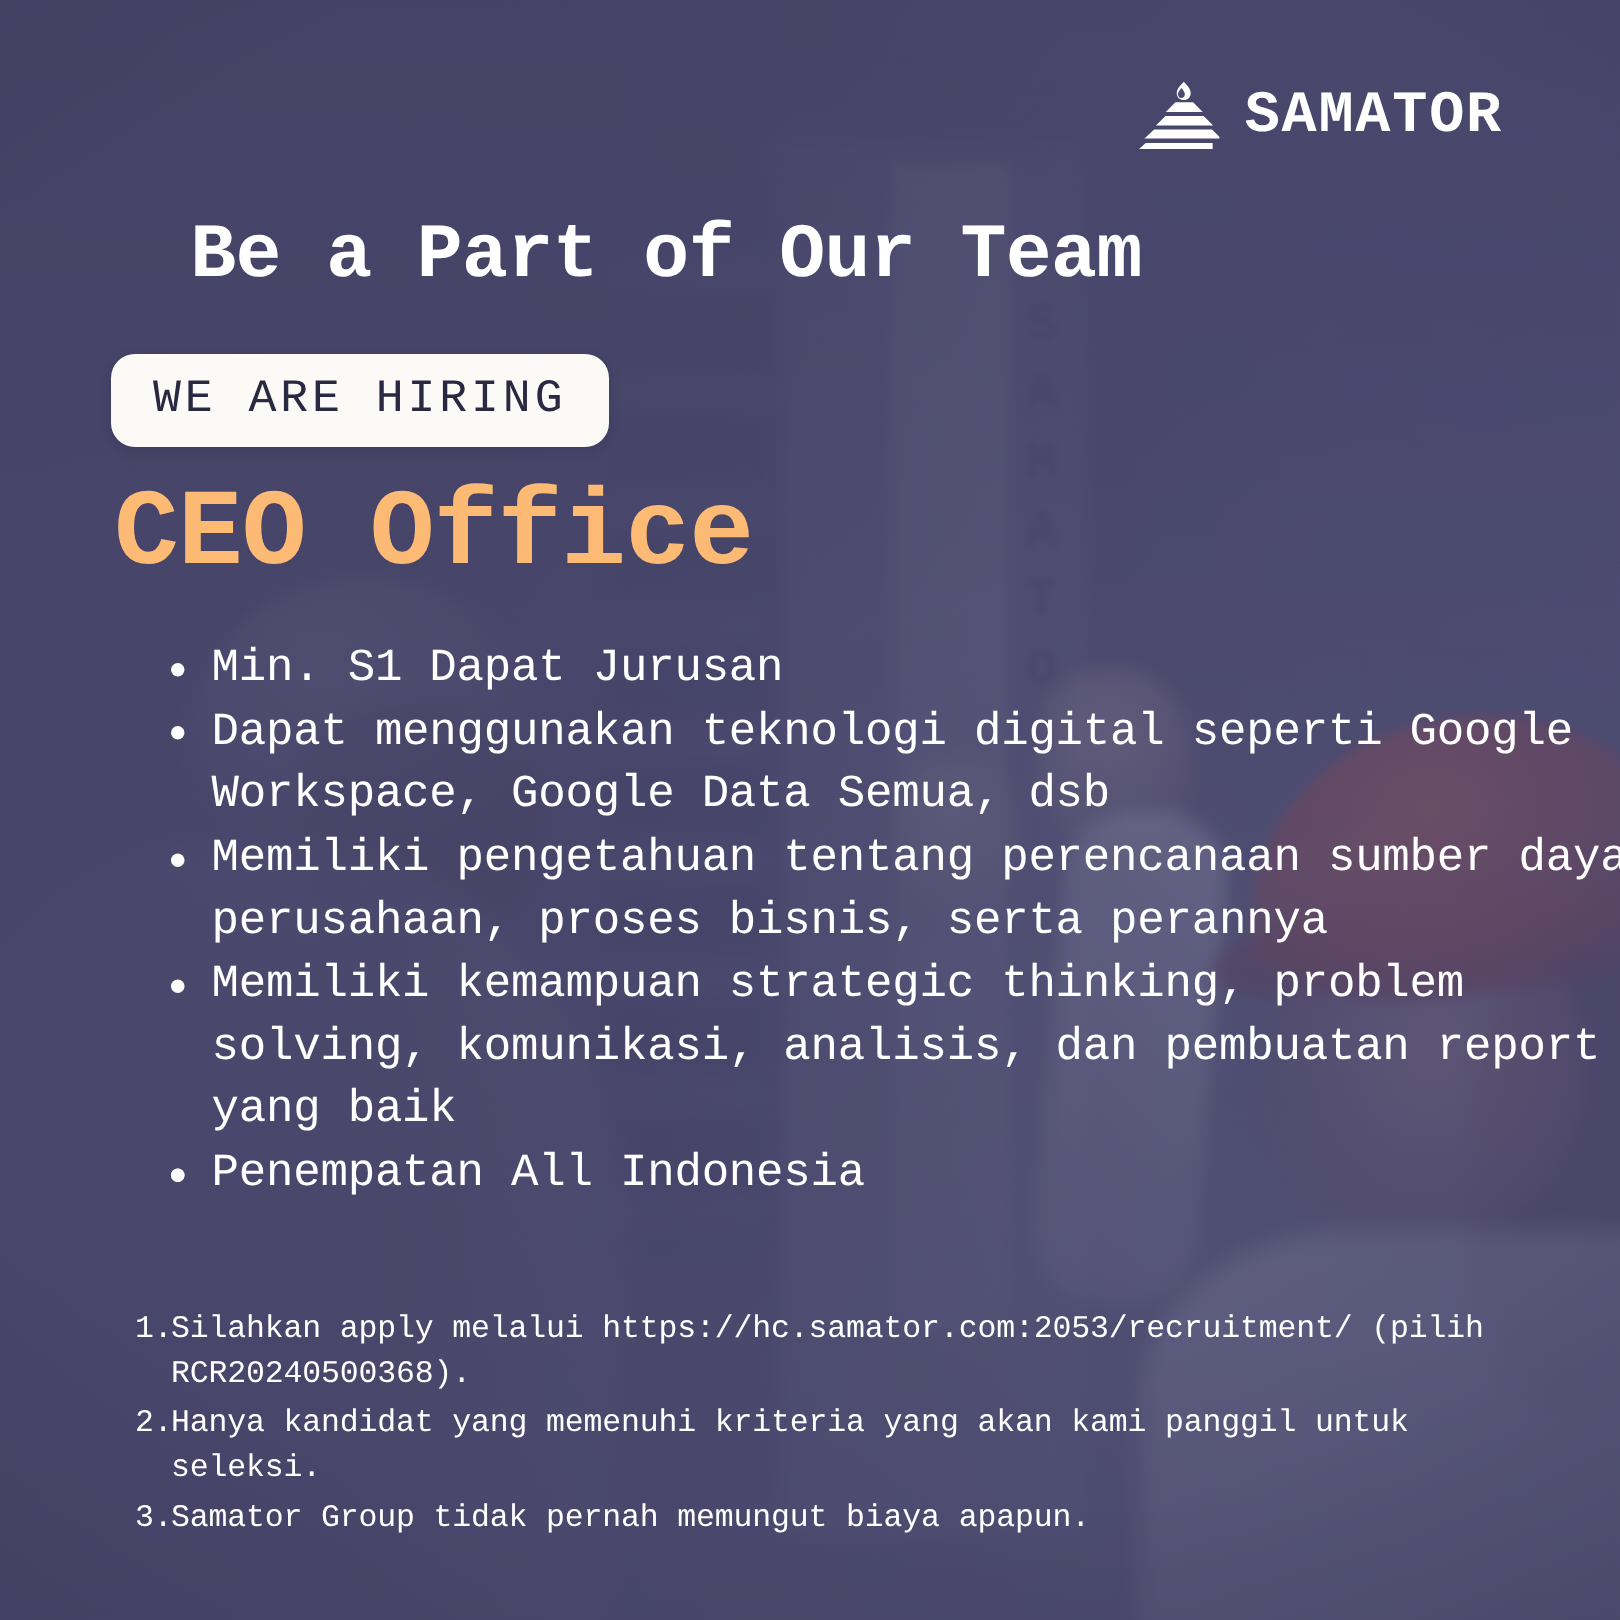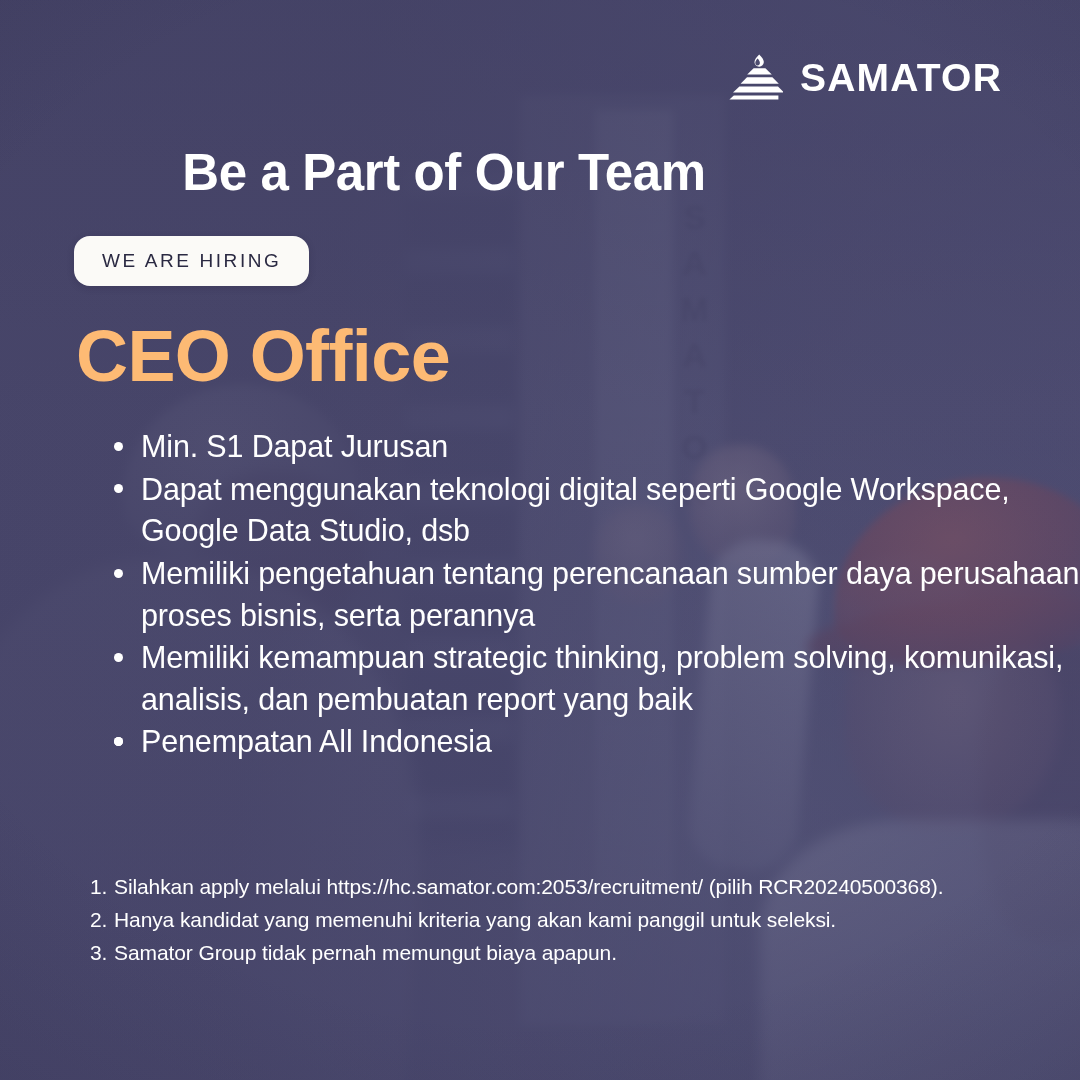--- a/index.html
+++ b/index.html
@@ -5,21 +5,21 @@
   html, body {
     margin: 0;
     padding: 0;
     background: #2e2d45;
   }
   .poster {
     position: relative;
     width: 1080px;
     height: 1080px;
     overflow: hidden;
-    font-family: Liberation Sans, sans-serif;
+    font-family: Liberation Mono, monospace;
     background: #4e4d70;
     -webkit-font-smoothing: antialiased;
   }
 
   
   .photo-layer {
     position: absolute;
     inset: 0;
     overflow: hidden;
   }
@@ -288,21 +288,21 @@
     position: absolute;
     left: 74px;
     top: 236px;
     background: #fbfaf7;
     border-radius: 16px;
     padding: 15px 28px 16px 28px;
     box-shadow: 0 2px 7px rgba(25,24,48,0.18);
   }
   .badge-label {
     color: #2a2942;
-    font-size: 19px;
+    font-size: 31px;
     letter-spacing: 2.6px;
     line-height: 1;
     font-weight: normal;
   }
 
   
   .job-title {
     position: absolute;
     left: 76px;
     top: 316px;
@@ -425,21 +425,21 @@
     <div class="headline">Be a Part of Our Team</div>
 
     <div class="badge">
       <div class="badge-label">WE ARE HIRING</div>
     </div>
 
     <div class="job-title">CEO Office</div>
 
     <ul class="reqs">
       <li class="req"><span class="dot"></span><span>Min. S1 Dapat Jurusan</span></li>
-      <li class="req"><span class="dot"></span><span>Dapat menggunakan teknologi digital seperti Google Workspace, Google Data Studio, dsb</span></li>
+      <li class="req"><span class="dot"></span><span>Dapat menggunakan teknologi digital seperti Google Workspace, Google Data Semua, dsb</span></li>
       <li class="req"><span class="dot"></span><span>Memiliki pengetahuan tentang perencanaan sumber daya perusahaan, proses bisnis, serta perannya</span></li>
       <li class="req"><span class="dot"></span><span>Memiliki kemampuan strategic thinking, problem solving, komunikasi, analisis, dan pembuatan report yang baik</span></li>
       <li class="req"><span class="dot"></span></li>
       <li class="req"><span class="dot"></span><span>Penempatan All Indonesia</span></li>
     </ul>
 
     <ul class="notes">
       <li class="note"><span class="num">1.</span><span>Silahkan apply melalui https://hc.samator.com:2053/recruitment/ (pilih RCR20240500368).</span></li>
       <li class="note"><span class="num">2.</span><span>Hanya kandidat yang memenuhi kriteria yang akan kami panggil untuk seleksi.</span></li>
       <li class="note"><span class="num">3.</span><span>Samator Group tidak pernah memungut biaya apapun.</span></li>

